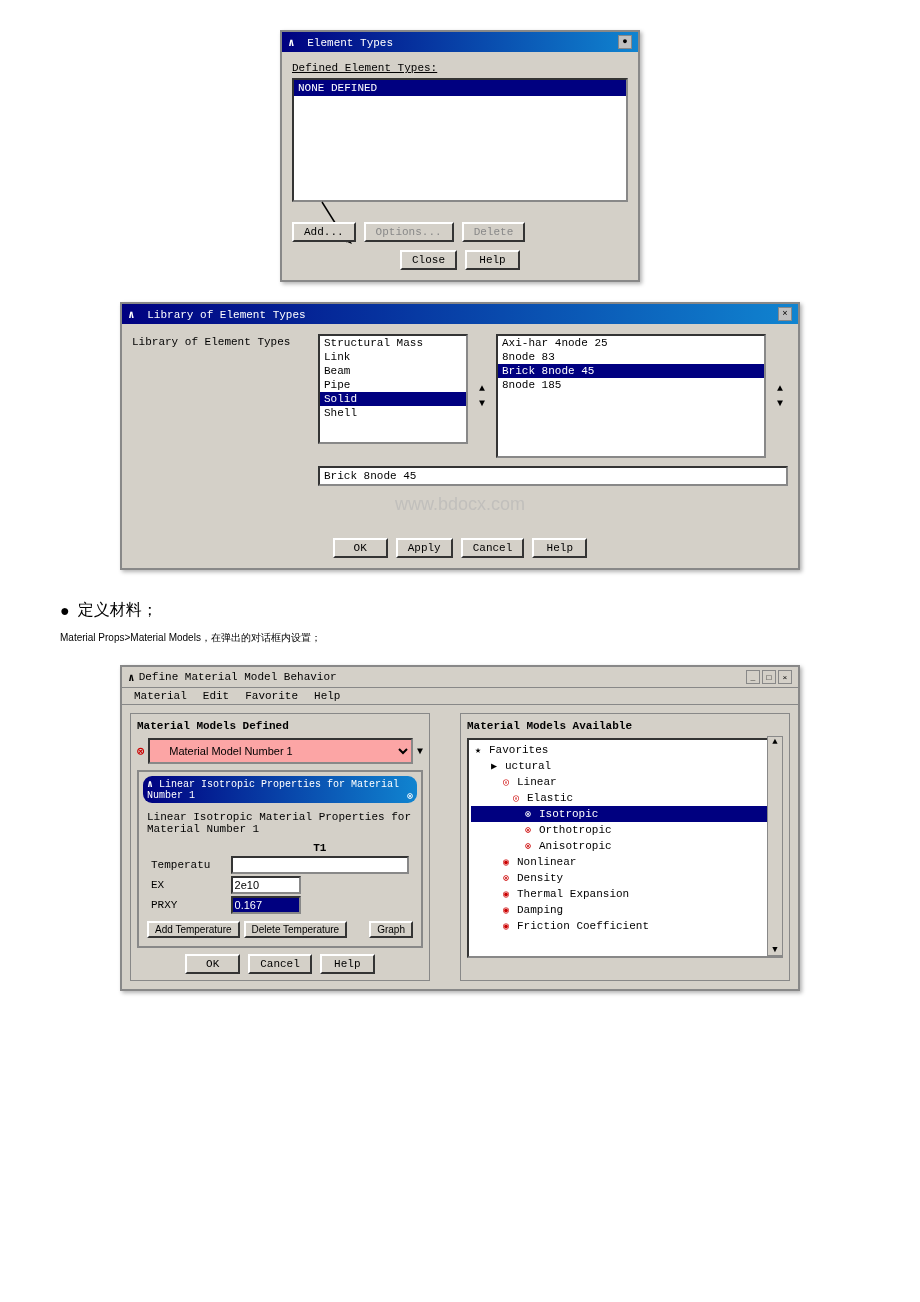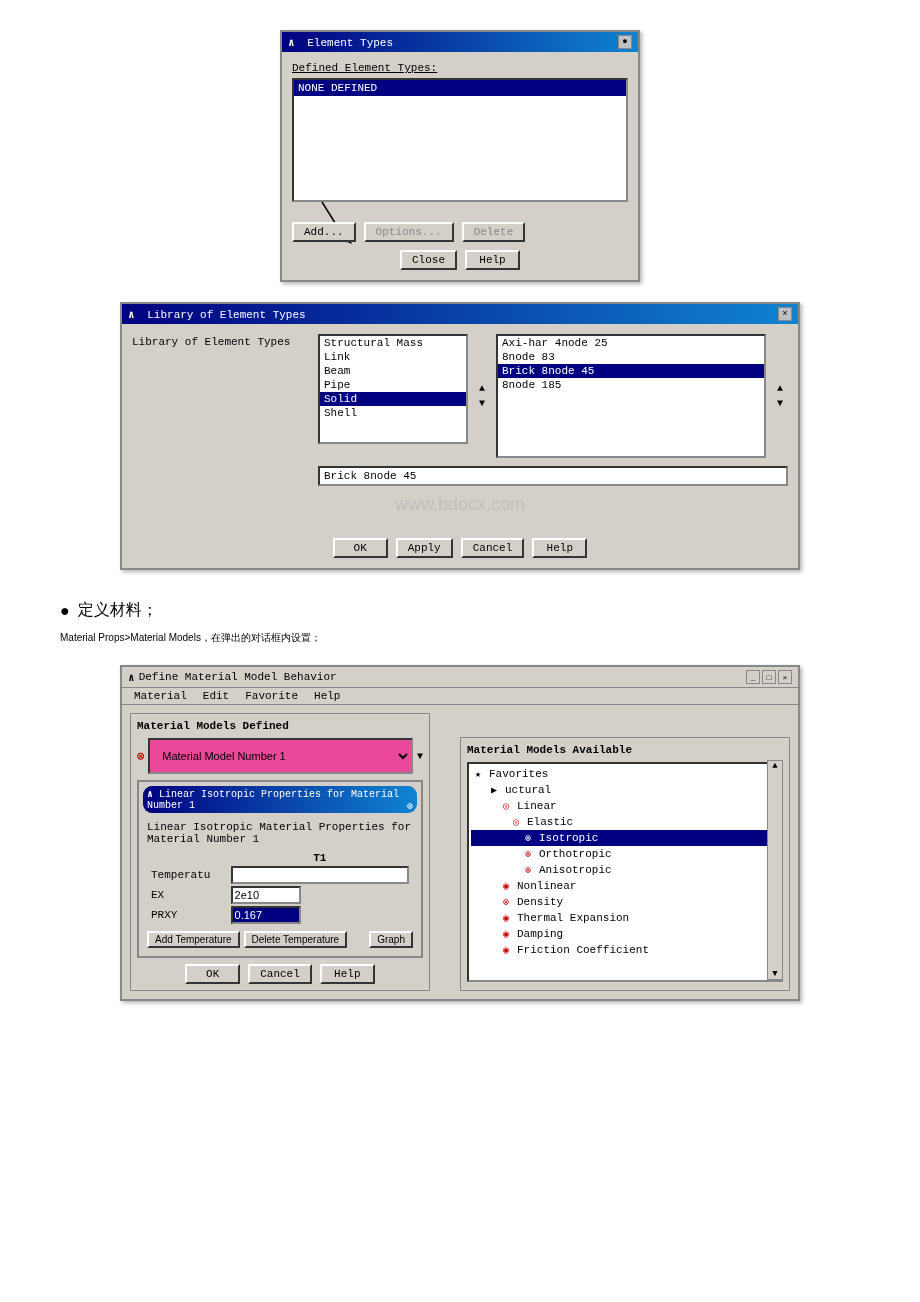--- a/index.html
+++ b/index.html
@@ -237,21 +237,20 @@
     }
     .material-menu-item {
       padding: 1px 8px;
       font-size: 11px;
       cursor: pointer;
     }
     .material-body {
       display: flex;
       gap: 0;
       padding: 8px;
-      align-items: flex-end;
     }
     .material-left {
       width: 300px;
       border: 1px solid #888;
       background: #d4d0c8;
       margin-right: 10px;
       padding: 6px;
     }
     .material-right {
       flex: 1;
@@ -267,24 +266,24 @@
     }
     .mat-model-row {
       display: flex;
       align-items: center;
       gap: 4px;
       margin-bottom: 6px;
     }
     .mat-model-select {
       flex: 1;
       border: 2px inset #888;
-      background: #ec4899;
-      font-size: 11px;
-      padding: 1px 8px;
-      height: 36px;
+      background: #fca5a5;
+      font-size: 11px;
+      padding: 1px 15px;
+      height: 26px;
     }
     .mat-inner-dialog {
       border: 2px solid #888;
       background: #d4d0c8;
       margin-top: 4px;
       padding: 4px;
     }
     .mat-inner-title {
       font-size: 10px;
       background: linear-gradient(to right, #000080, #1084d0);

